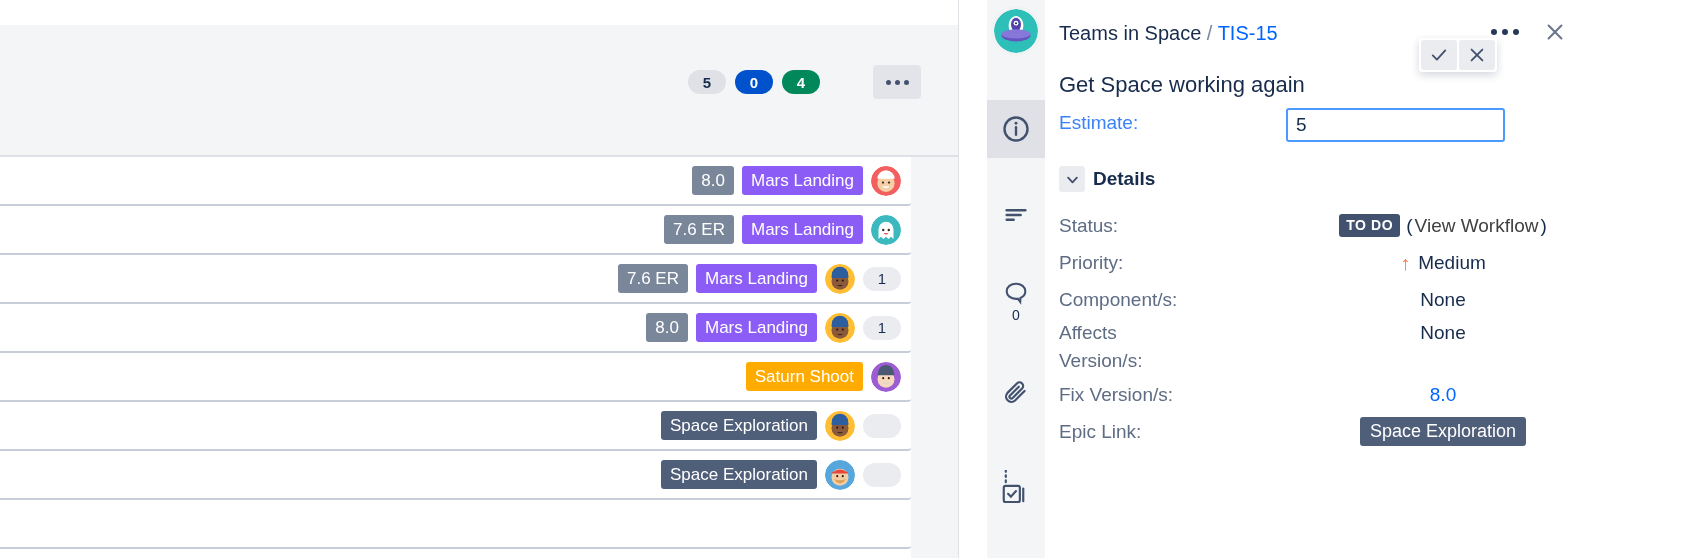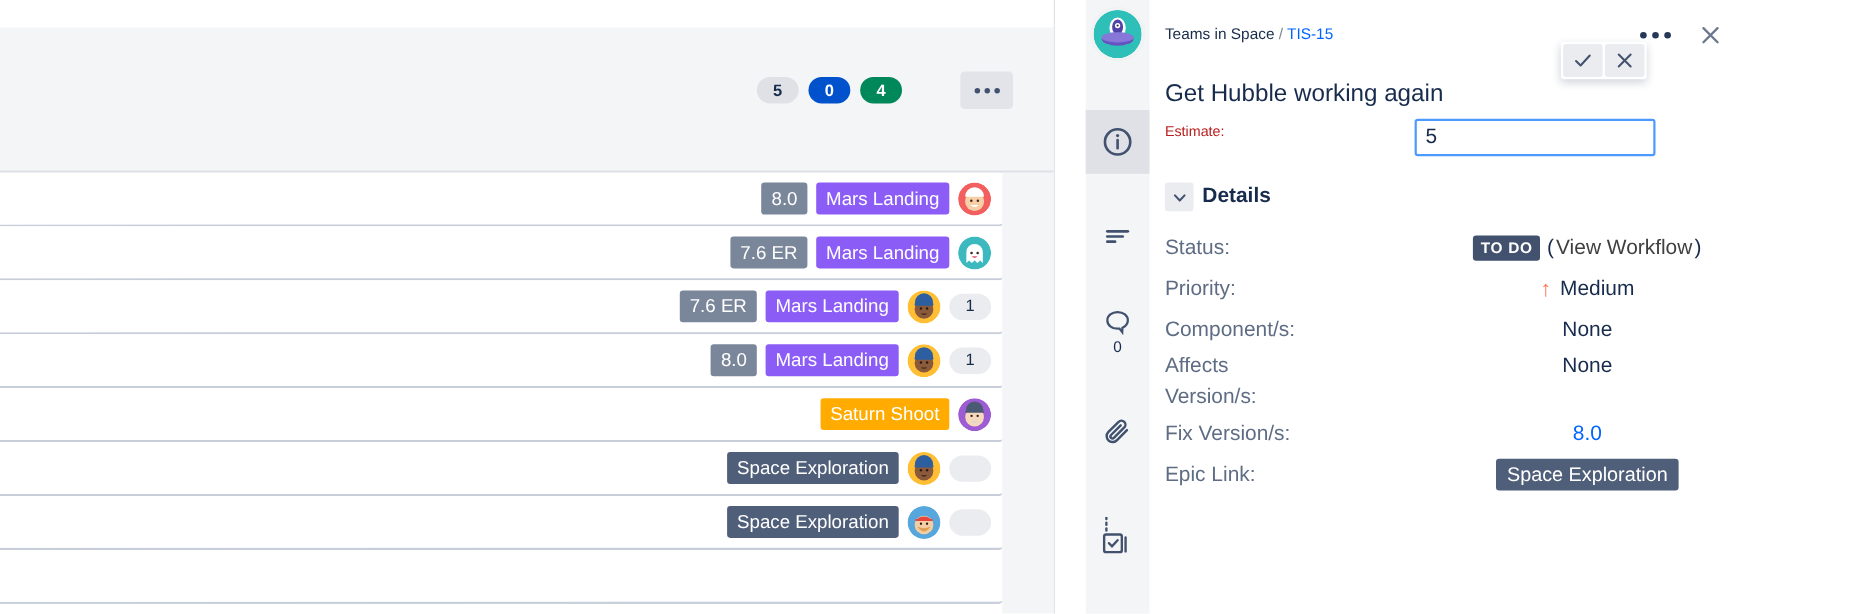--- a/index.html
+++ b/index.html
@@ -191,21 +191,21 @@
 
   #detail-body {
     position: absolute;
     left: 100px; top: 0;
     width: 633px; height: 558px;
   }
 
   #breadcrumb {
     position: absolute;
     left: 0; top: 22px;
-    font-size: 14px;
+    font-size: 20px;
     color: #172b4d;
     white-space: nowrap;
   }
   #breadcrumb .crumb-link {
     color: #0065ff;
     text-decoration: none;
     cursor: pointer;
   }
   #breadcrumb .crumb-sep { color: #7a869a; }
 
@@ -245,22 +245,22 @@
 
   #estimate-row {
     position: absolute;
     left: 0; top: 108px;
     width: 560px;
     height: 36px;
   }
   #estimate-label {
     position: absolute;
     left: 0; top: 4px;
-    font-size: 13px;
-    color: #b91c1c;
+    font-size: 19px;
+    color: #3b82f6;
   }
   #estimate-input {
     position: absolute;
     left: 227px; top: 0;
     width: 219px;
     height: 34px;
     box-sizing: border-box;
     border: 2px solid #4c9aff;
     border-radius: 3px;
     background: #ffffff;
@@ -566,21 +566,21 @@
       <span class="dot"></span>
     </div>
 
     <div id="detail-close-button">
       <svg width="22" height="22" viewBox="0 0 24 24" stroke="#6b778c" stroke-width="2.3" stroke-linecap="round">
         <line x1="5" y1="5" x2="19" y2="19"></line>
         <line x1="19" y1="5" x2="5" y2="19"></line>
       </svg>
     </div>
 
-    <div id="issue-summary">Get Hubble working again</div>
+    <div id="issue-summary">Get Space working again</div>
 
     <div id="estimate-row">
       <span id="estimate-label">Estimate:</span>
       <input id="estimate-input" type="text" value="5" style="">
     </div>
 
     <div id="estimate-actions">
       <button class="inline-action-btn">
         <svg width="20" height="20" viewBox="0 0 24 24" fill="none" stroke="#42526e" stroke-width="2.2" stroke-linecap="round" stroke-linejoin="round">
           <polyline points="4.5,12.5 9.5,17.5 19.5,6.5"></polyline>

